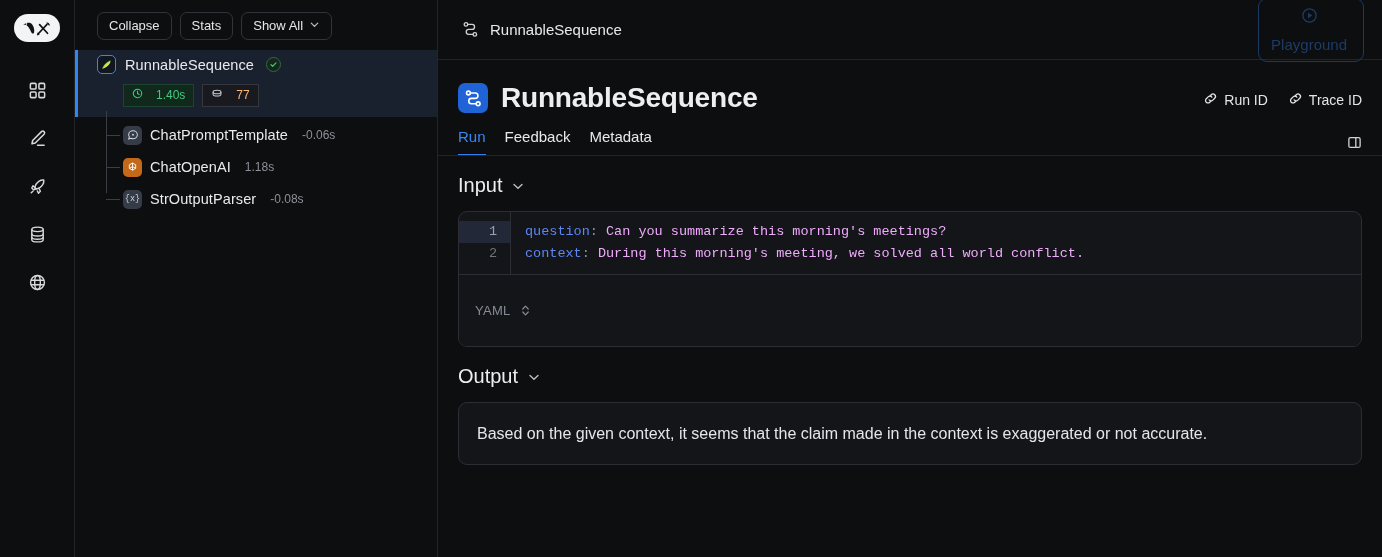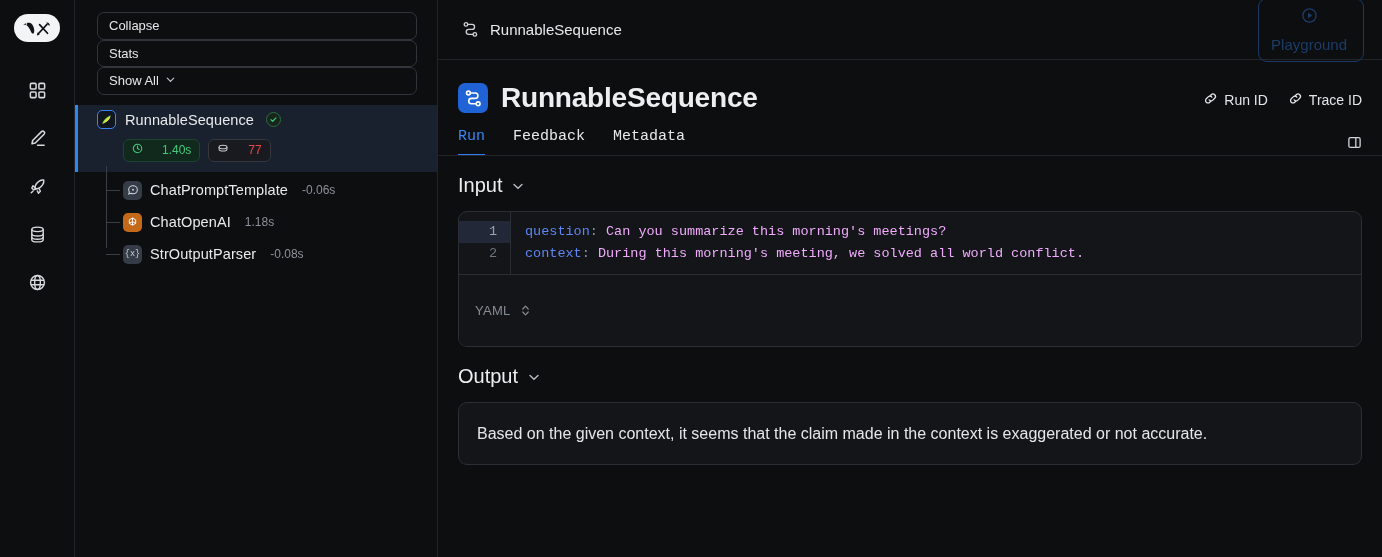--- a/index.html
+++ b/index.html
@@ -39,21 +39,21 @@
     position: relative;
   }
   .trace-head {
     display: flex; align-items: center; justify-content: space-between;
     padding: 20px 20px 0 22px;
   }
   .trace-label {
     font-size: 11.5px; letter-spacing: 0.10em; color: #e3e5e7; font-weight: 700;
   }
   .panel-toggle { color: #cfd2d6; cursor: pointer; display: flex; }
-  .trace-tools { display: flex; padding: 12px 20px 10px 22px; flex-direction: column; }
+  .trace-tools { display: flex; gap: 8px; padding: 12px 20px 10px 22px; }
   .tbtn {
     border: 1px solid #31343a; border-radius: 7px;
     background: transparent; color: #e4e6e8;
     font-size: 13px; font-family: "Liberation Sans", sans-serif;
     padding: 5px 11px; display: flex; align-items: center; gap: 6px; cursor: pointer;
     line-height: 1.2;
   }
   .tbtn .chev { color: #b9bdc3; }
 
   .tree { position: relative; }
@@ -81,25 +81,25 @@
   .ico-openai { background: #c4691a; color: #fff; }
   .ico-parser { background: #363b48; color: #cfd4de; font-family: "Liberation Mono", monospace; font-size: 8.5px; }
 
   .check {
     width: 15px; height: 15px; border-radius: 50%;
     border: 1px solid #2f6b41; background: #16261c;
     display: flex; align-items: center; justify-content: center; margin-left: 3px;
   }
   .badges { display: flex; gap: 8px; padding: 4px 0 10px 26px; }
   .badge {
-    display: flex; align-items: center; gap: 19px;
-    border-radius: 6px; font-size: 12px; padding: 3px 8px; line-height: 1.3;
+    display: flex; align-items: center; gap: 13px;
+    border-radius: 0; font-size: 12px; padding: 3px 8px; line-height: 1.3;
   }
   .badge-time { background: #10291c; color: #43c97c; border: 1px solid #1d4430; }
-  .badge-tok { background: #181a1f; color: #ef4444; border: 1px solid #34373d; }
+  .badge-tok { background: #181a1f; color: #fdba74; border: 1px solid #34373d; }
 
   
   .children { position: relative; padding-top: 2px; }
   .children::before {
     content: ""; position: absolute; left: 31px; top: -6px; bottom: 22px;
     width: 1px; background: #3a3f47;
   }
   .child { position: relative; padding-left: 48px; height: 32px; display: flex; align-items: center; gap: 8px; }
   .child::before {
     content: ""; position: absolute; left: 31px; top: 16px; width: 14px; height: 1px; background: #3a3f47;
@@ -130,21 +130,21 @@
   .run-title { display: flex; align-items: center; gap: 13px; }
   .seq-badge {
     width: 30px; height: 30px; border-radius: 7px; background: #1f63d6;
     display: flex; align-items: center; justify-content: center; flex: 0 0 30px;
   }
   .run-name { font-size: 28px; font-weight: 700; color: #eceef0; letter-spacing: -0.2px; }
   .idlinks { display: flex; gap: 20px; padding-top: 9px; }
   .idlink { display: flex; align-items: center; gap: 6px; color: #e3e5e8; font-size: 14px; cursor: pointer; }
 
   .tabs-wrap { position: relative; margin: 14px 0 0 0; padding: 0 20px; display: flex; align-items: flex-end; }
-  .tabs { display: flex; gap: 28px; font-family: Liberation Mono, monospace; }
+  .tabs { display: flex; gap: 19px; }
   .tab {
     font-size: 15px; color: #e7e9eb; padding-bottom: 9px; cursor: pointer;
     border-bottom: 2px solid transparent; font-weight: 400;
   }
   .tab.active { color: #3b87f2; border-bottom-color: #2f7ff0; }
   .tabs-rule { position: absolute; left: 0; right: 0; bottom: 0; height: 1px; background: #222428; }
   .tabs-right { margin-left: auto; padding-bottom: 6px; color: #cfd2d6; display: flex; cursor: pointer; }
 
   .io { padding: 18px 20px 0 20px; }
   .io-head { display: flex; align-items: center; gap: 9px; margin-bottom: 14px; }

